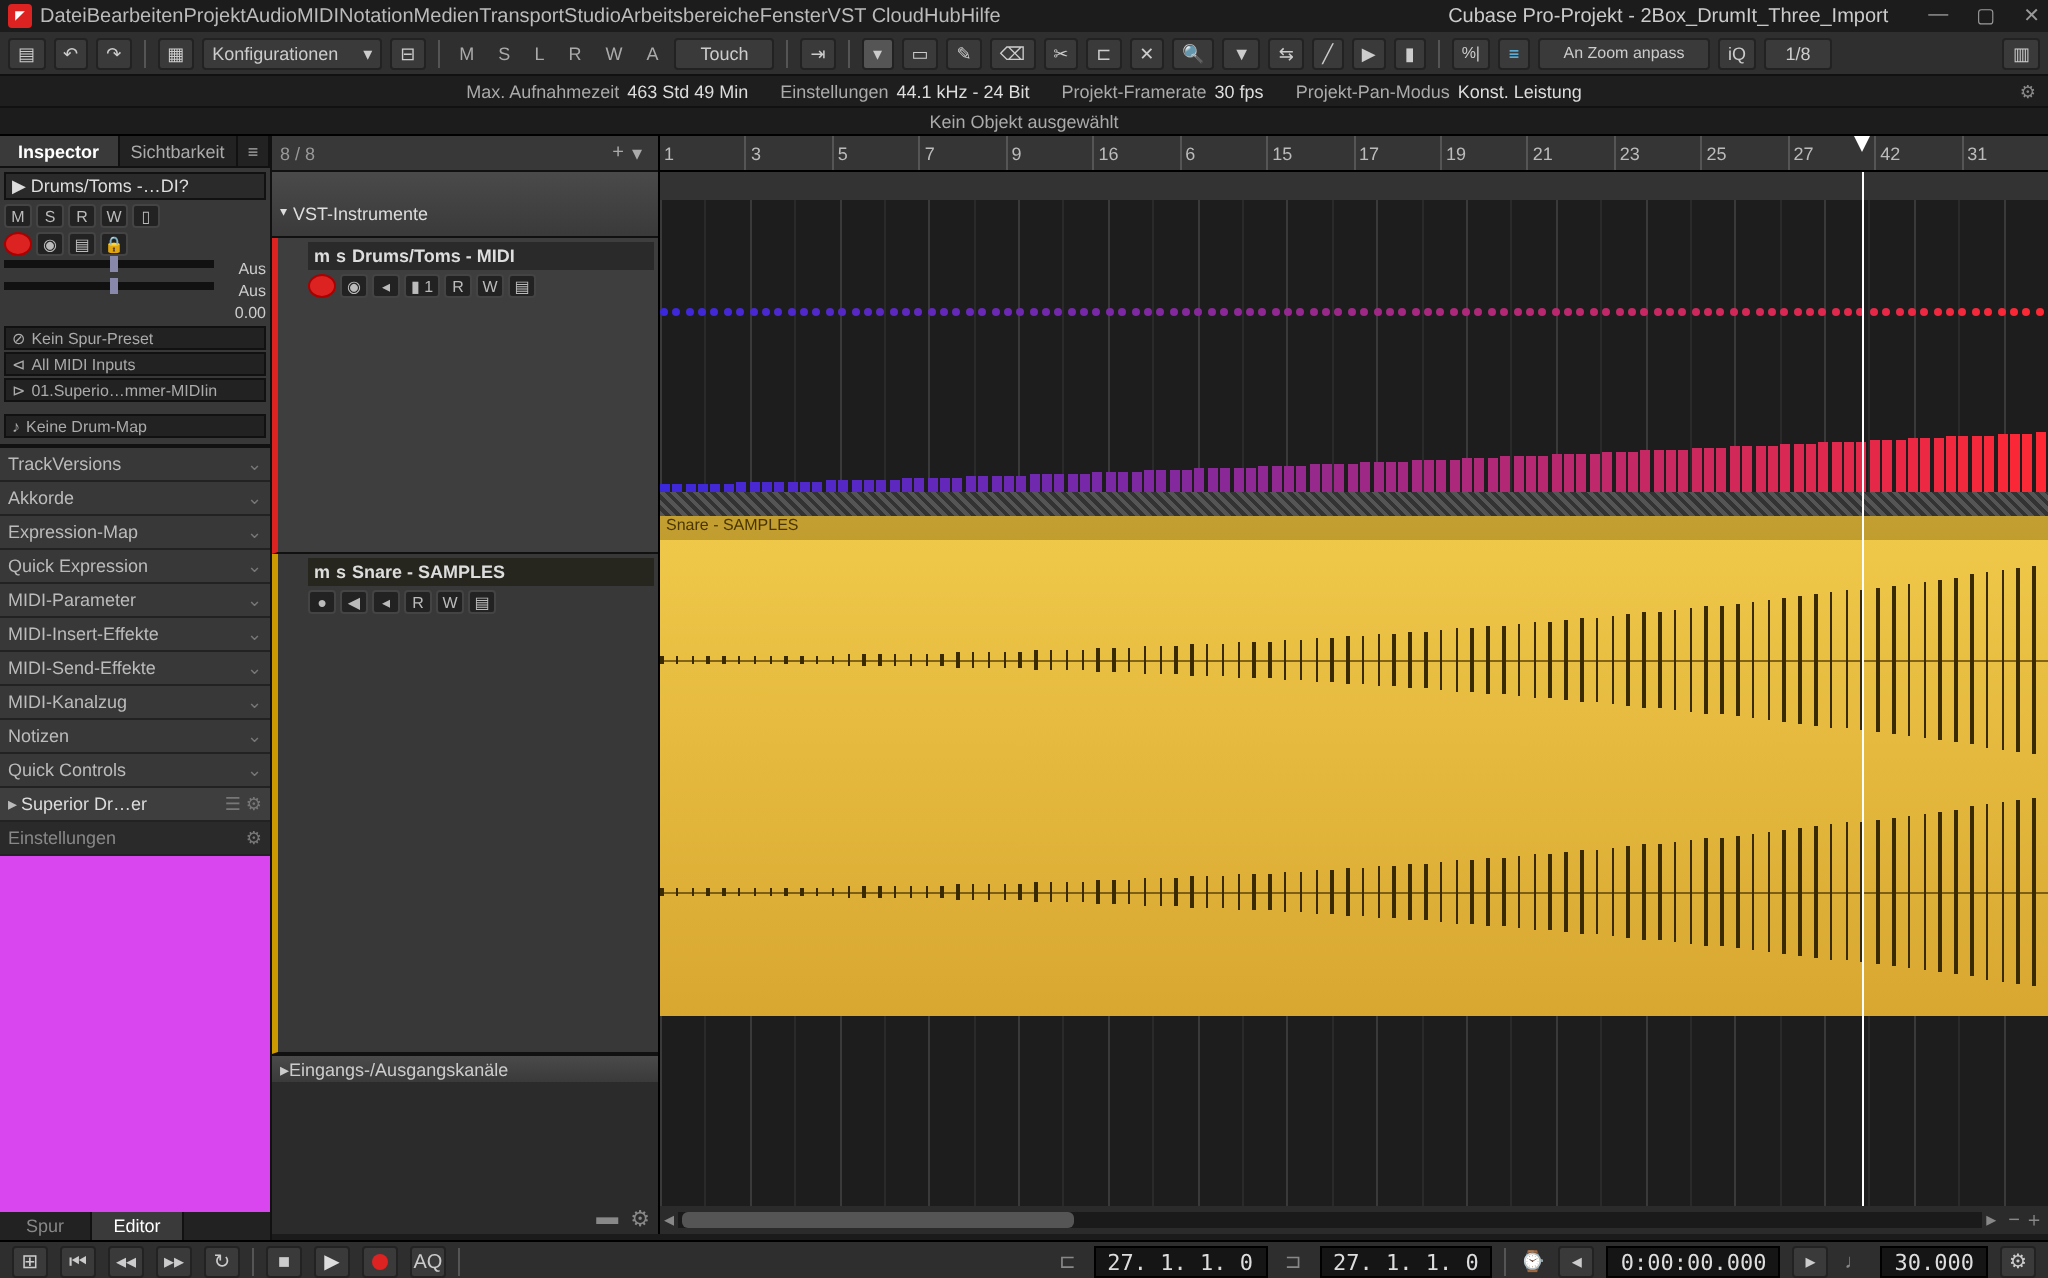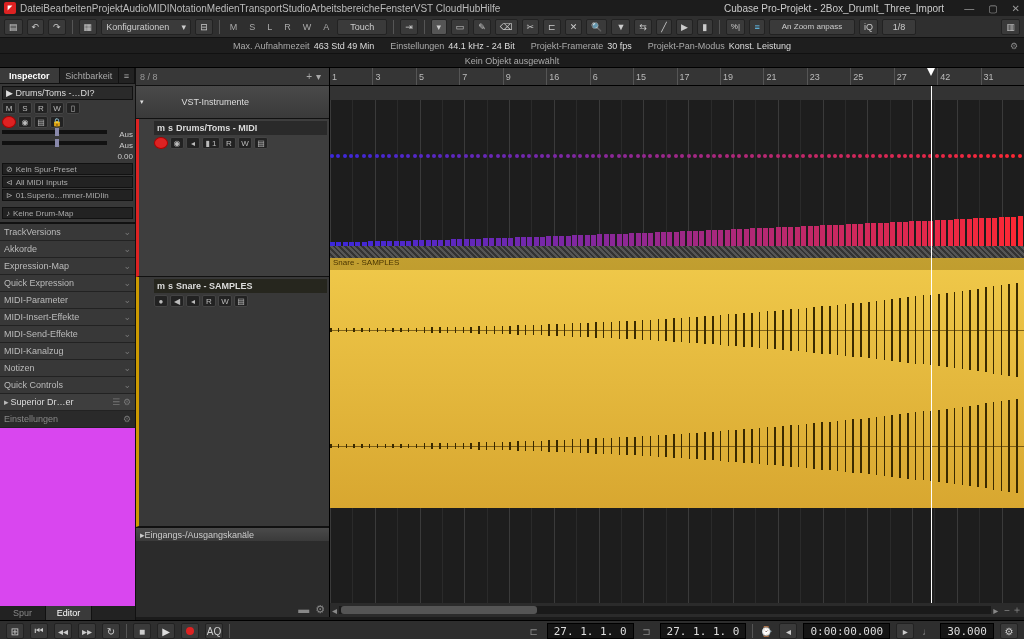--- a/index.html
+++ b/index.html
@@ -62,21 +62,21 @@
 
 
 .center{flex:1;display:flex;flex-direction:column;background:#1a1a1a;}
 .tracks{flex:1;display:flex;position:relative;}
 .tl-col{width:194px;background:#2d2d2d;border-right:1px solid #000;display:flex;flex-direction:column;}
 .tl-header{height:18px;background:#383838;display:flex;align-items:center;padding:0 4px;border-bottom:1px solid #111;}
 .tl-header .num{font-size:9px;color:#999;}
 .tl-header .hspacer{flex:1;}
 .tl-header .add{color:#aaa;cursor:pointer;margin-right:4px;}
 
-.tl-folder{height:14px;background:linear-gradient(#4a4a4a,#3a3a3a);display:flex;align-items:center;padding:16px 4px;font-size:9px;color:#ddd;border-bottom:1px solid #111;gap:35px;}
+.tl-folder{height:14px;background:linear-gradient(#4a4a4a,#3a3a3a);display:flex;padding:16px 4px;font-size:9px;color:#ddd;border-bottom:1px solid #111;}
 .tl-folder .tri{margin-right:3px;font-size:7px;}
 
 .tl-track{background:#383838;border-bottom:1px solid #111;padding:2px 2px 2px 18px;}
 .tl-track.selected{background:#3e3e3e;border-left:3px solid #d22;padding-left:15px;}
 .tl-track .name{height:14px;display:flex;align-items:center;font-size:9px;color:#ddd;font-weight:bold;background:#2a2a2a;padding:0 3px;margin-bottom:2px;}
 .tl-track .btns{display:flex;gap:2px;align-items:center;}
 
 .tl-track.audio .name{background:#26261e;}
 
 .tl-spacer{flex:1;background:#2b2b2b;}

